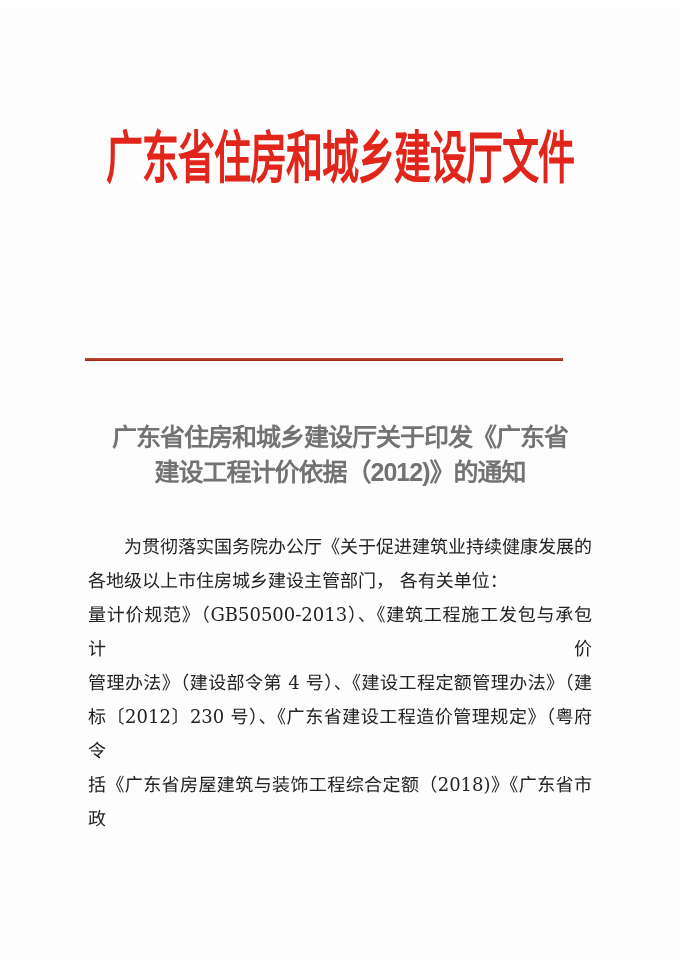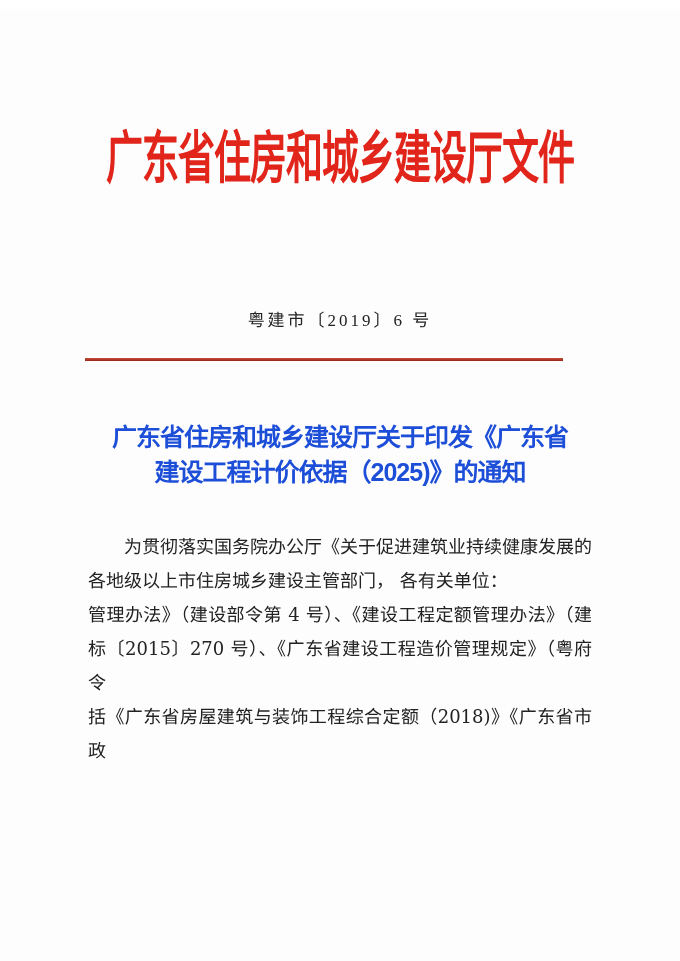--- a/index.html
+++ b/index.html
@@ -67,21 +67,21 @@
     position: absolute;
     top: 411px;
     left: 0;
     width: 100%;
     text-align: center;
     font-family: "Liberation Sans", sans-serif;
     font-weight: 700;
     font-size: 25px;
     letter-spacing: -1px;
     line-height: 35px;
-    color: #1d4ed8;
+    color: #737373;
   }
   
   .document-body {
     position: absolute;
     top: 521px;
     left: 88px;
     width: 504px;
     font-family: "DejaVu Serif", serif;
     font-size: 18px;
     line-height: 34px;
@@ -103,30 +103,30 @@
 </style>
 </head>
 <body>
 
 <div class="page">
 
   <div class="letterhead">
     <span class="letterhead-text">广东省住房和城乡建设厅文件</span>
   </div>
 
-  <div class="doc-number">粤建市〔2019〕6 号</div>
 
   <div class="red-rule"></div>
 
   <div class="notice-title">
     <div>广东省住房和城乡建设厅关于印发《广东省</div>
-    <div>建设工程计价依据（2025)》的通知</div>
+    <div>建设工程计价依据（2012)》的通知</div>
   </div>
 
   <div class="document-body">
       <div class="body-line justify indent">为贯彻落实国务院办公厅《关于促进建筑业持续健康发展的</div>
       <div class="body-line">各地级以上市住房城乡建设主管部门， 各有关单位：</div>
+      <div class="body-line justify">量计价规范》（GB50500-2013）、《建筑工程施工发包与承包计价</div>
       <div class="body-line justify">管理办法》（建设部令第 4 号）、《建设工程定额管理办法》（建</div>
-      <div class="body-line justify">标〔2015〕270 号）、《广东省建设工程造价管理规定》（粤府令</div>
+      <div class="body-line justify">标〔2012〕230 号）、《广东省建设工程造价管理规定》（粤府令</div>
       <div class="body-line justify">括《广东省房屋建筑与装饰工程综合定额（2018)》《广东省市政</div>
     </div>
 
 </div>
 
 </body></html>

